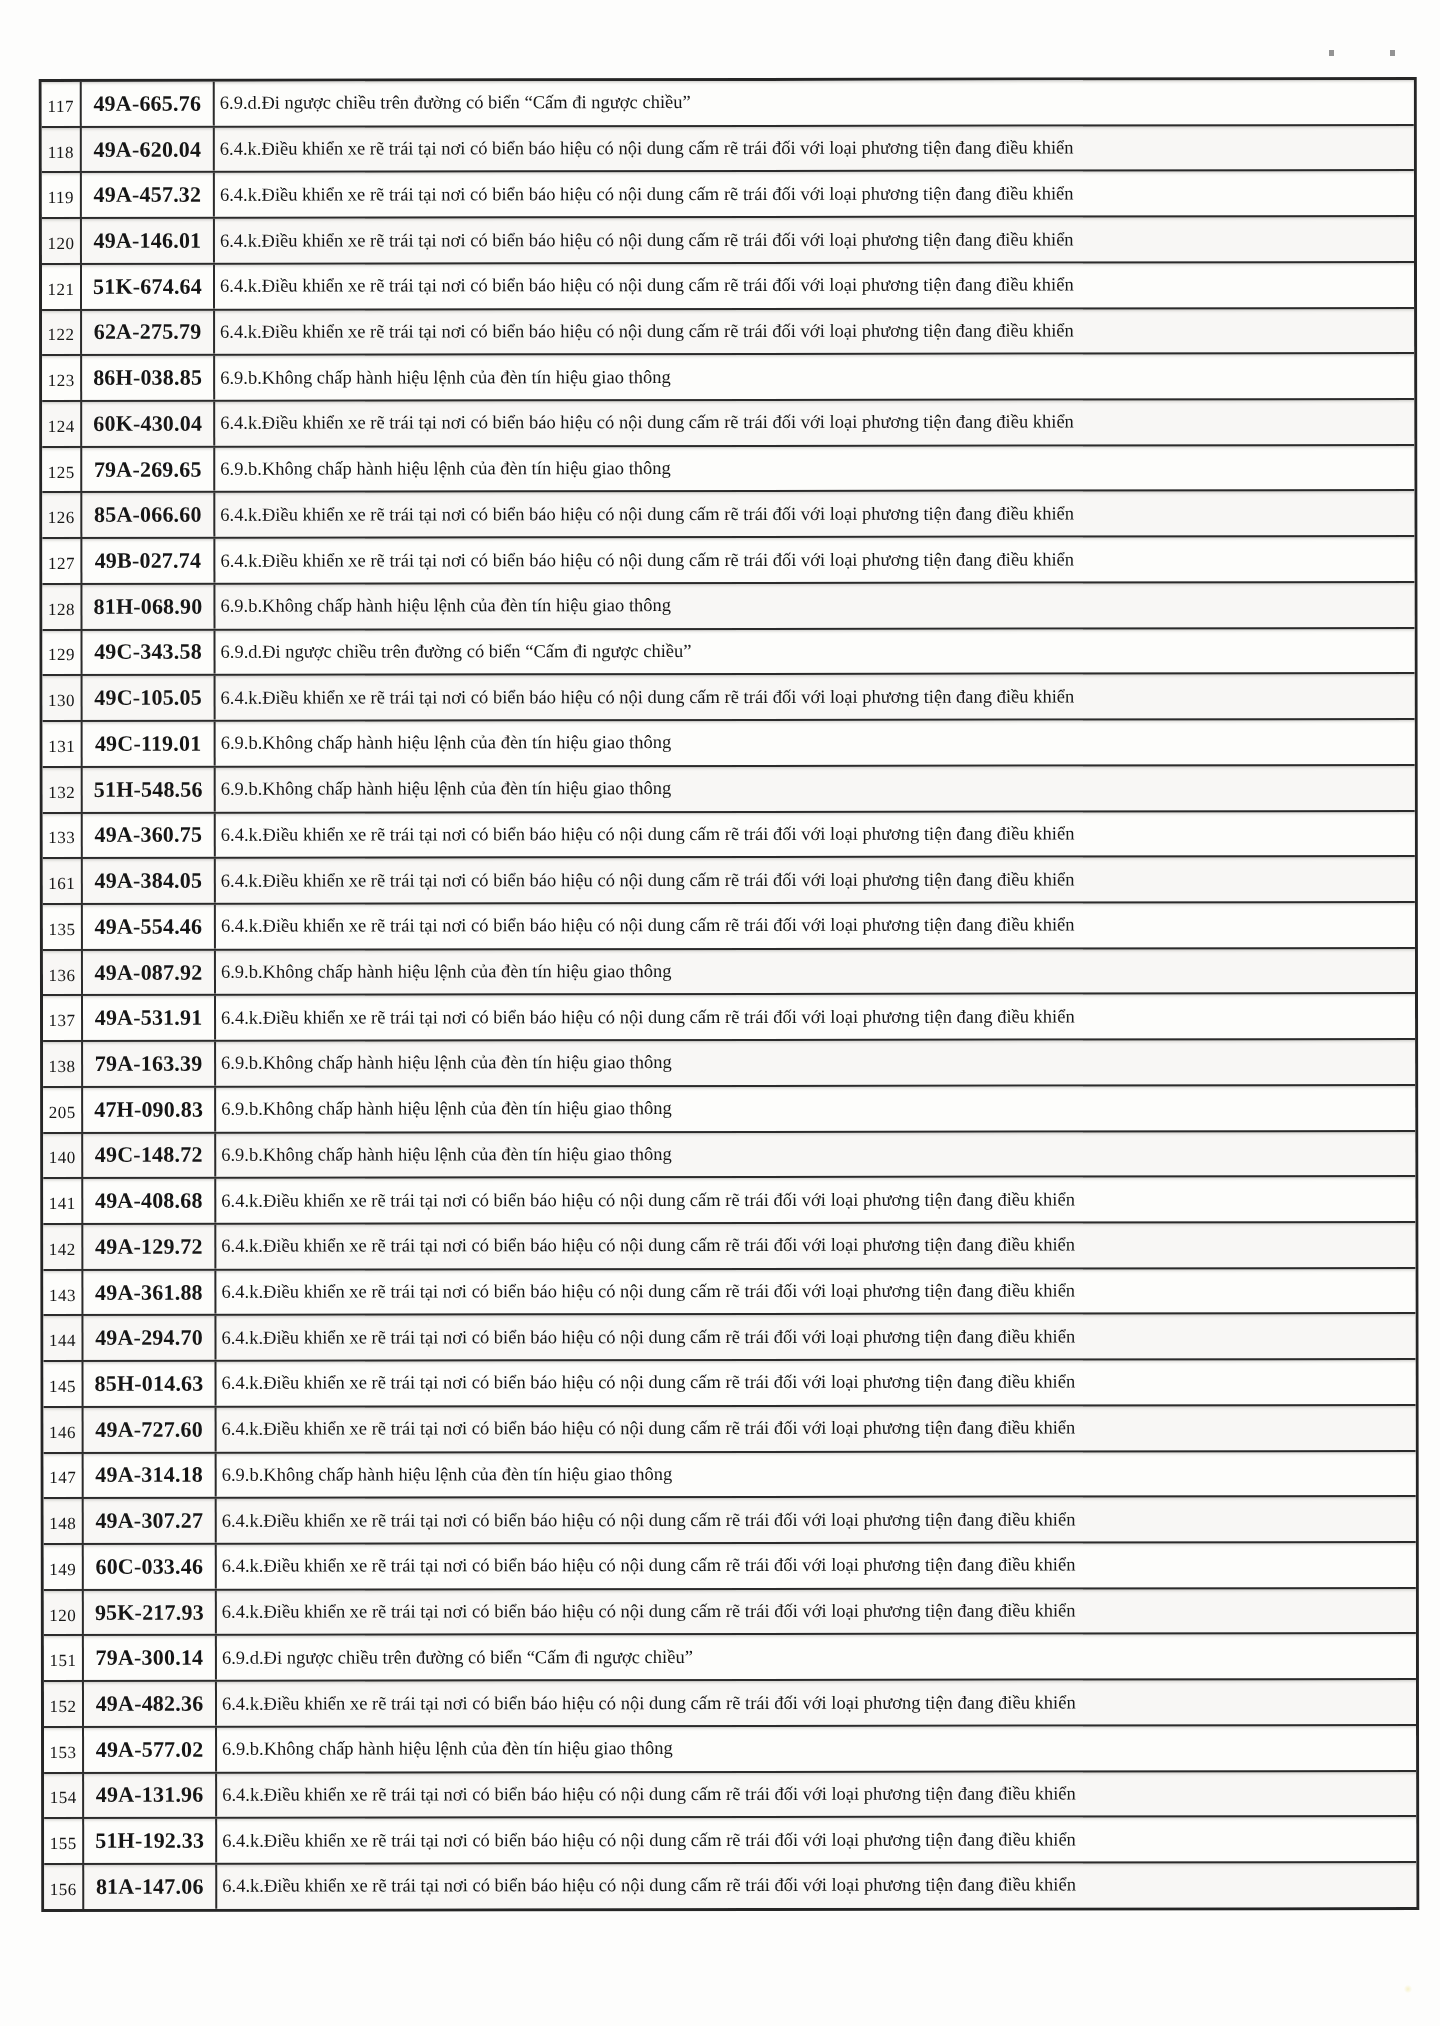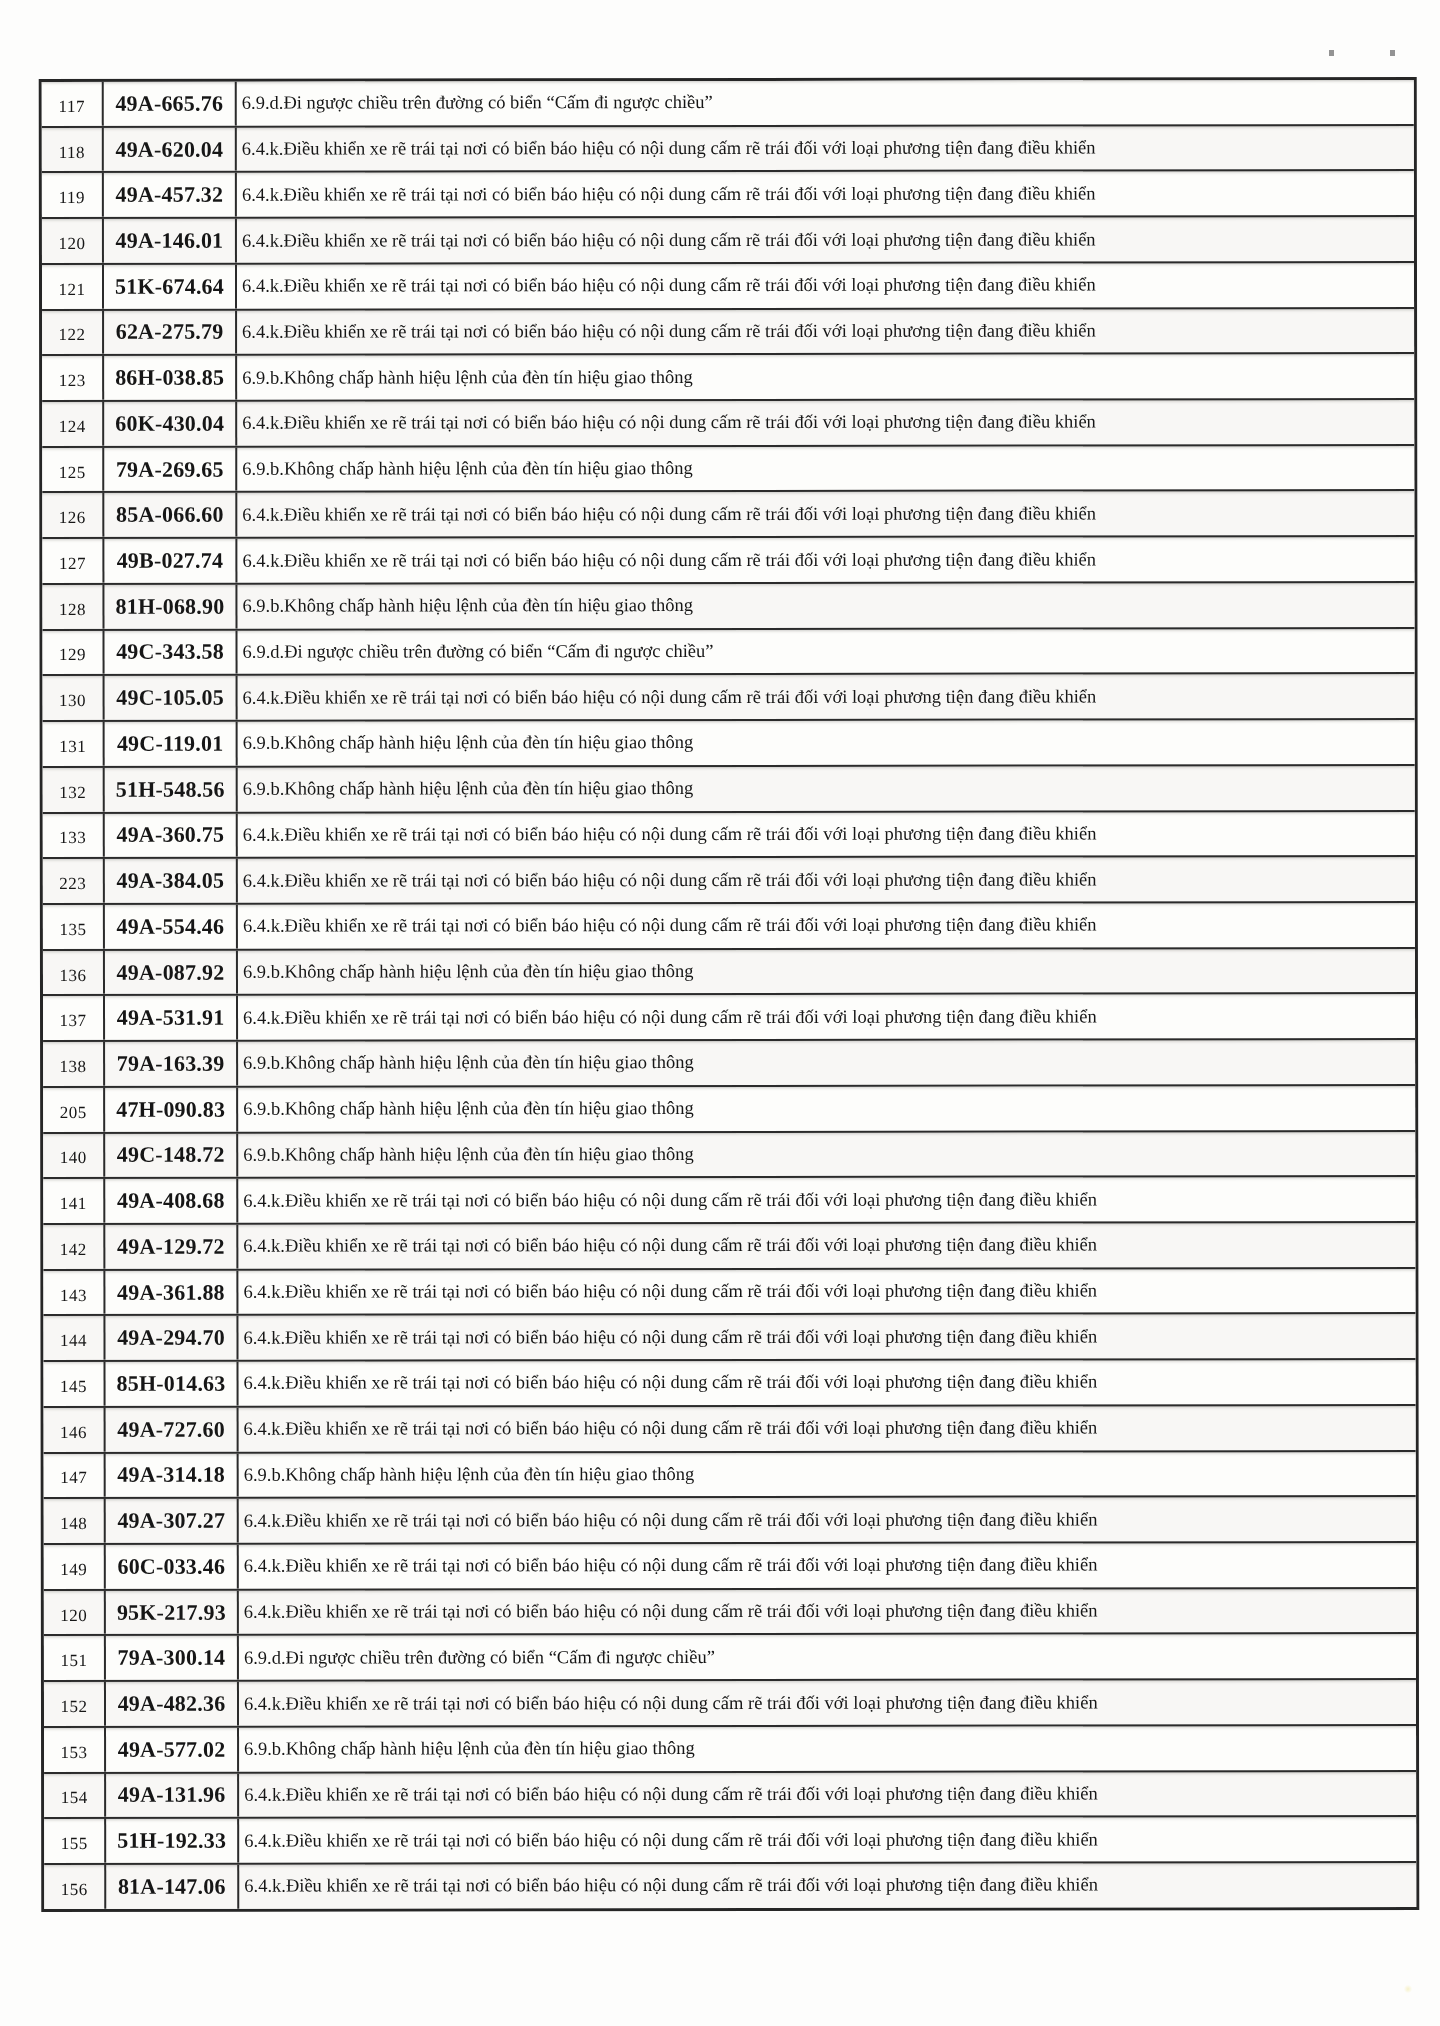--- a/index.html
+++ b/index.html
@@ -49,21 +49,21 @@
   }
   .t-row:first-child { border-top: none; }
   .t-row:nth-child(even) { background: #f8f7f5; }
 
   .cell {
     display: flex;
     align-items: center;
     overflow: hidden;
   }
   .cell.no {
-    width: 62px;
+    width: 40px;
     justify-content: center;
     border-right: 2px solid #2b2b2b;
     font-size: 17px;
     letter-spacing: .5px;
     padding-top: 6px;
   }
   .cell.plate {
     width: 133px;
     justify-content: center;
     border-right: 2px solid #2b2b2b;
@@ -186,21 +186,21 @@
     <div class="cell violation">6.9.b.Không chấp hành hiệu lệnh của đèn tín hiệu giao thông</div>
   </div>
 
   <div class="t-row">
     <div class="cell no">133</div>
     <div class="cell plate">49A-360.75</div>
     <div class="cell violation">6.4.k.Điều khiển xe rẽ trái tại nơi có biển báo hiệu có nội dung cấm rẽ trái đối với loại phương tiện đang điều khiển</div>
   </div>
 
   <div class="t-row">
-    <div class="cell no">223</div>
+    <div class="cell no">161</div>
     <div class="cell plate">49A-384.05</div>
     <div class="cell violation">6.4.k.Điều khiển xe rẽ trái tại nơi có biển báo hiệu có nội dung cấm rẽ trái đối với loại phương tiện đang điều khiển</div>
   </div>
 
   <div class="t-row">
     <div class="cell no">135</div>
     <div class="cell plate">49A-554.46</div>
     <div class="cell violation">6.4.k.Điều khiển xe rẽ trái tại nơi có biển báo hiệu có nội dung cấm rẽ trái đối với loại phương tiện đang điều khiển</div>
   </div>
 

